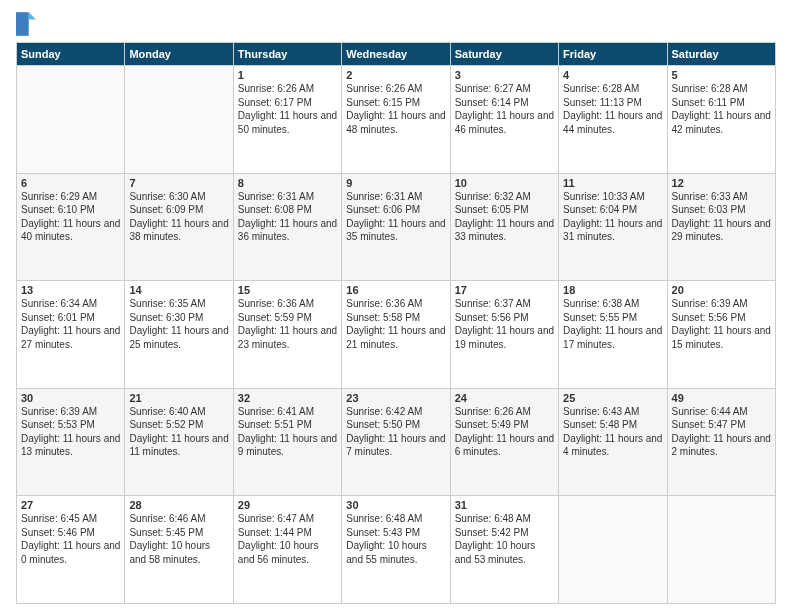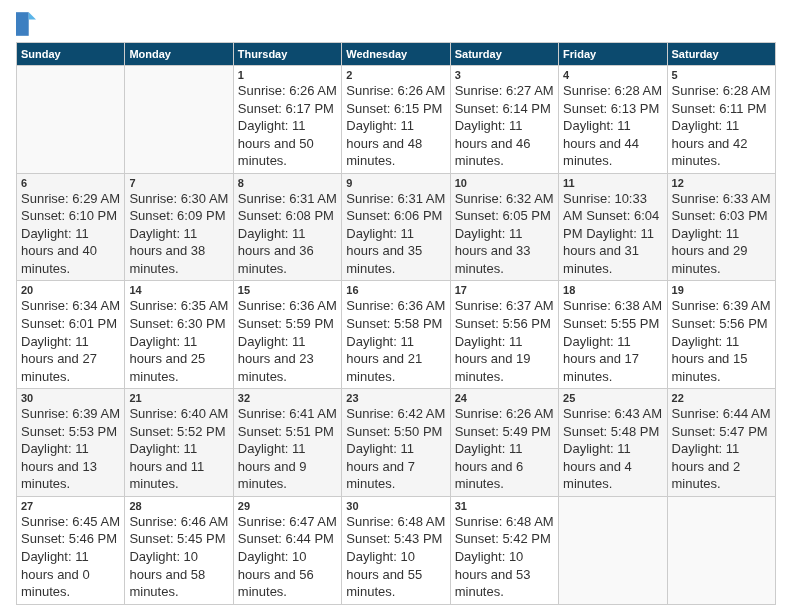--- a/index.html
+++ b/index.html
@@ -79,21 +79,21 @@
     .calendar-table td.empty {
       background: #f9f9f9;
     }
     .day-num {
       font-size: 11px;
       font-weight: bold;
       display: block;
       margin-bottom: 1px;
     }
     .cell-content {
-      font-size: 13px;
+      font-size: 10px;
       line-height: 1.35;
       color: #333;
     }
     tr:nth-child(odd) td:not(.empty) { background: #fff; }
     tr:nth-child(even) td:not(.empty) { background: #f5f5f5; }
   </style>
 </head>
 <body>
 
 <div class="page">
@@ -144,21 +144,21 @@
           </td>
           <td>
             <span class="day-num">3</span>
             <div class="cell-content">Sunrise: 6:27 AM
 Sunset: 6:14 PM
 Daylight: 11 hours and 46 minutes.</div>
           </td>
           <td>
             <span class="day-num">4</span>
             <div class="cell-content">Sunrise: 6:28 AM
-Sunset: 6:13 PM
+Sunset: 11:13 PM
 Daylight: 11 hours and 44 minutes.</div>
           </td>
           <td>
             <span class="day-num">5</span>
             <div class="cell-content">Sunrise: 6:28 AM
 Sunset: 6:11 PM
 Daylight: 11 hours and 42 minutes.</div>
           </td>
         </tr>
         <tr>
@@ -200,21 +200,21 @@
           </td>
           <td>
             <span class="day-num">12</span>
             <div class="cell-content">Sunrise: 6:33 AM
 Sunset: 6:03 PM
 Daylight: 11 hours and 29 minutes.</div>
           </td>
         </tr>
         <tr>
           <td>
-            <span class="day-num">20</span>
+            <span class="day-num">13</span>
             <div class="cell-content">Sunrise: 6:34 AM
 Sunset: 6:01 PM
 Daylight: 11 hours and 27 minutes.</div>
           </td>
           <td>
             <span class="day-num">14</span>
             <div class="cell-content">Sunrise: 6:35 AM
 Sunset: 6:30 PM
 Daylight: 11 hours and 25 minutes.</div>
           </td>
@@ -236,21 +236,21 @@
 Sunset: 5:56 PM
 Daylight: 11 hours and 19 minutes.</div>
           </td>
           <td>
             <span class="day-num">18</span>
             <div class="cell-content">Sunrise: 6:38 AM
 Sunset: 5:55 PM
 Daylight: 11 hours and 17 minutes.</div>
           </td>
           <td>
-            <span class="day-num">19</span>
+            <span class="day-num">20</span>
             <div class="cell-content">Sunrise: 6:39 AM
 Sunset: 5:56 PM
 Daylight: 11 hours and 15 minutes.</div>
           </td>
         </tr>
         <tr>
           <td>
             <span class="day-num">30</span>
             <div class="cell-content">Sunrise: 6:39 AM
 Sunset: 5:53 PM
@@ -280,21 +280,21 @@
 Sunset: 5:49 PM
 Daylight: 11 hours and 6 minutes.</div>
           </td>
           <td>
             <span class="day-num">25</span>
             <div class="cell-content">Sunrise: 6:43 AM
 Sunset: 5:48 PM
 Daylight: 11 hours and 4 minutes.</div>
           </td>
           <td>
-            <span class="day-num">22</span>
+            <span class="day-num">49</span>
             <div class="cell-content">Sunrise: 6:44 AM
 Sunset: 5:47 PM
 Daylight: 11 hours and 2 minutes.</div>
           </td>
         </tr>
         <tr>
           <td>
             <span class="day-num">27</span>
             <div class="cell-content">Sunrise: 6:45 AM
 Sunset: 5:46 PM
@@ -302,21 +302,21 @@
           </td>
           <td>
             <span class="day-num">28</span>
             <div class="cell-content">Sunrise: 6:46 AM
 Sunset: 5:45 PM
 Daylight: 10 hours and 58 minutes.</div>
           </td>
           <td>
             <span class="day-num">29</span>
             <div class="cell-content">Sunrise: 6:47 AM
-Sunset: 6:44 PM
+Sunset: 1:44 PM
 Daylight: 10 hours and 56 minutes.</div>
           </td>
           <td>
             <span class="day-num">30</span>
             <div class="cell-content">Sunrise: 6:48 AM
 Sunset: 5:43 PM
 Daylight: 10 hours and 55 minutes.</div>
           </td>
           <td>
             <span class="day-num">31</span>

